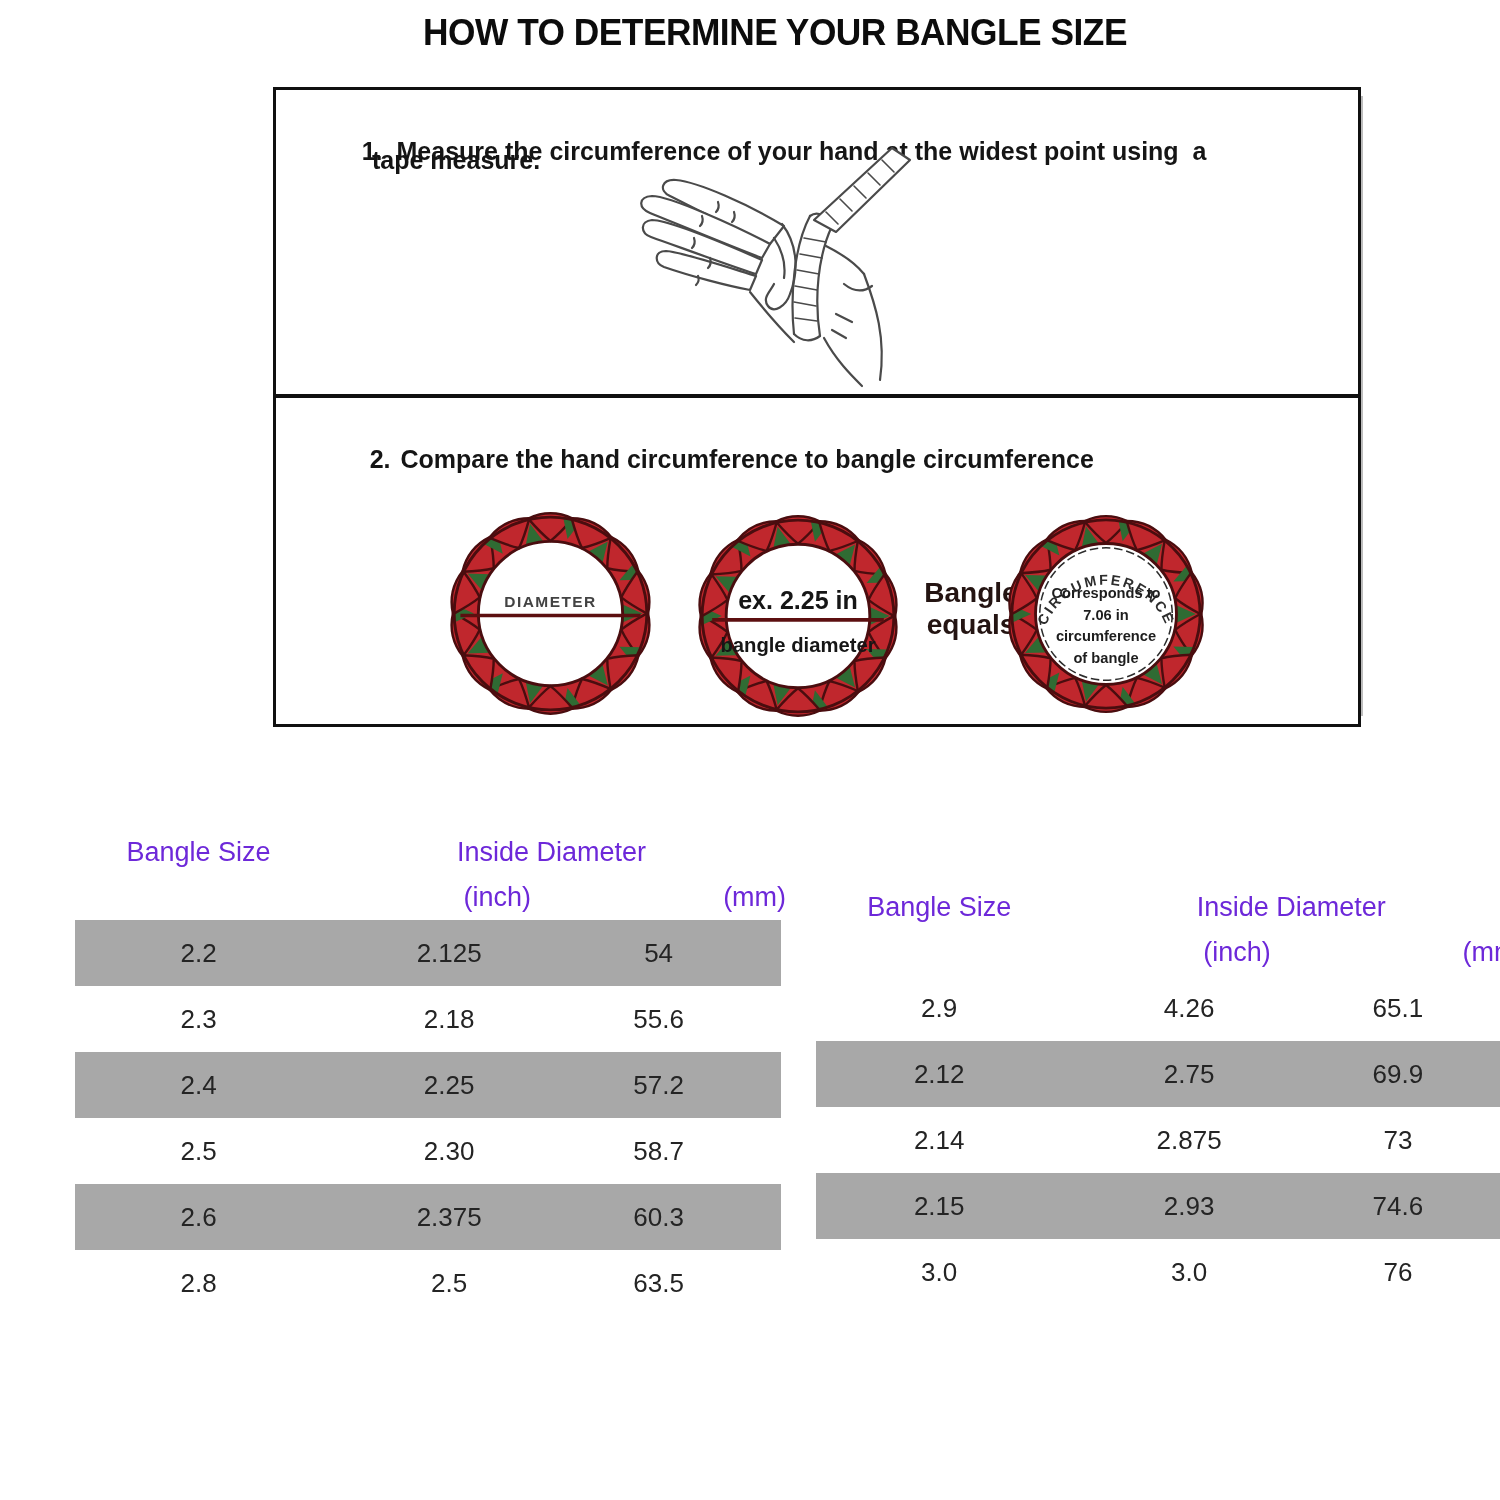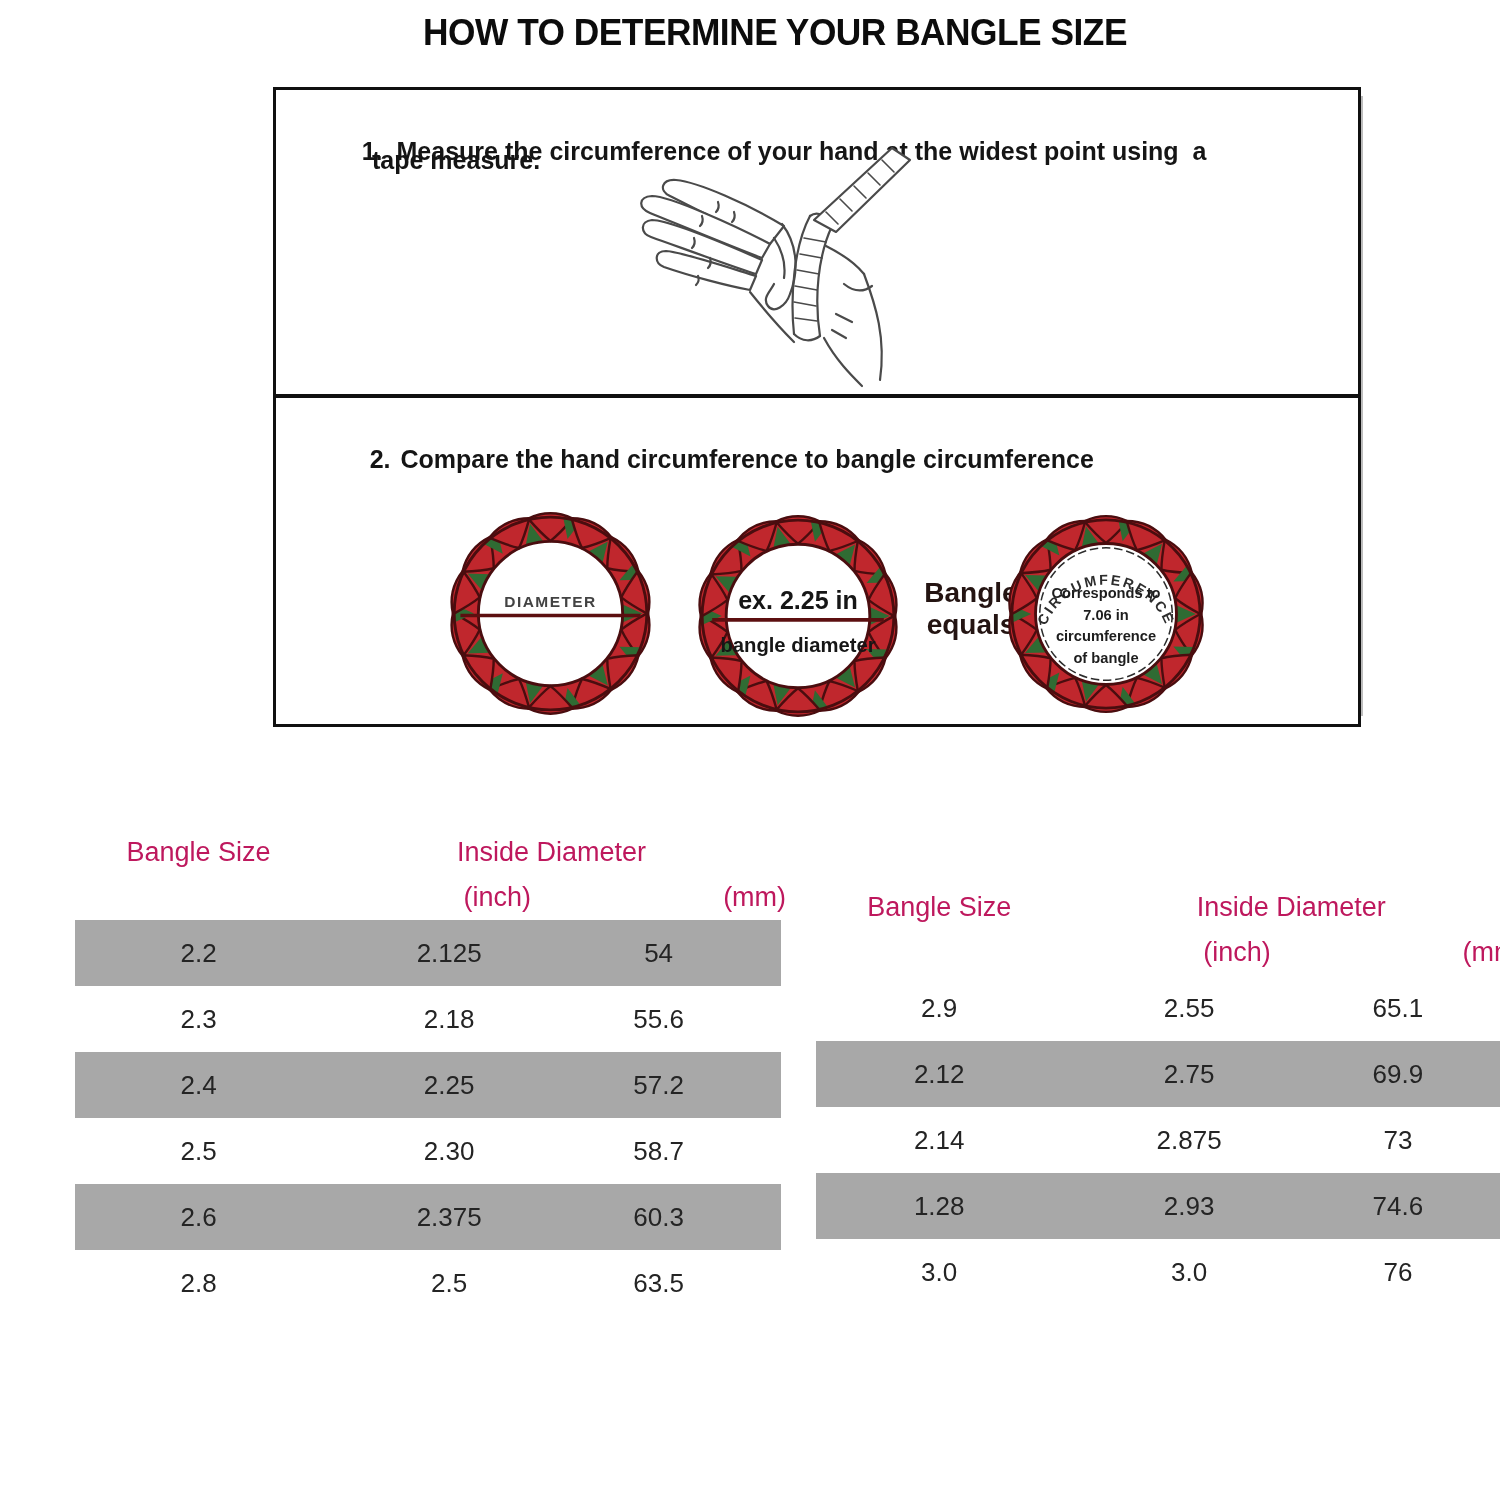--- a/index.html
+++ b/index.html
@@ -45,21 +45,21 @@
   
   .size-table{position:absolute;font-size:26px;color:#242424;}
   .tbl-left{left:35px;top:830px;width:706px;}
   .tbl-right{left:776px;top:885px;width:704px;}
   .thead{display:grid;grid-template-columns:35% 65%;height:45px;align-items:center;text-align:center;}
   .subhead{display:grid;grid-template-columns:35% 36% 29%;height:45px;align-items:center;text-align:center;gap:48px;}
   .trow{display:grid;grid-template-columns:35% 36% 29%;height:66px;align-items:center;text-align:center;}
   .c3{padding-right:40px;}
   .tbl-left  .tbody .trow:nth-child(odd){background:var(--gray);}
   .tbl-right .tbody .trow:nth-child(even){background:var(--gray);}
-  .hdr{font-weight:400;color:#be185d;font-size:27px;}
+  .hdr{font-weight:400;color:#6d28d9;font-size:27px;}
 </style>
 </head>
 <body>
 
 <div class="canvas">
 
   <div class="title">HOW TO DETERMINE YOUR BANGLE SIZE</div>
 
   <div class="guide-box">
 
@@ -305,35 +305,35 @@
       <div class="hdr">Inside Diameter</div>
     </div>
     <div class="subhead">
       <div></div>
       <div class="hdr">(inch)</div>
       <div class="hdr c3">(mm)</div>
     </div>
     <div class="tbody">
       <div class="trow">
         <div>2.9</div>
-          <div>2.55</div>
+          <div>4.26</div>
           <div class="c3">65.1</div>
       </div>
       <div class="trow">
         <div>2.12</div>
           <div>2.75</div>
           <div class="c3">69.9</div>
       </div>
       <div class="trow">
         <div>2.14</div>
           <div>2.875</div>
           <div class="c3">73</div>
       </div>
       <div class="trow">
-        <div>1.28</div>
+        <div>2.15</div>
           <div>2.93</div>
           <div class="c3">74.6</div>
       </div>
       <div class="trow">
         <div>3.0</div>
           <div>3.0</div>
           <div class="c3">76</div>
       </div>
     </div>
   </div>

